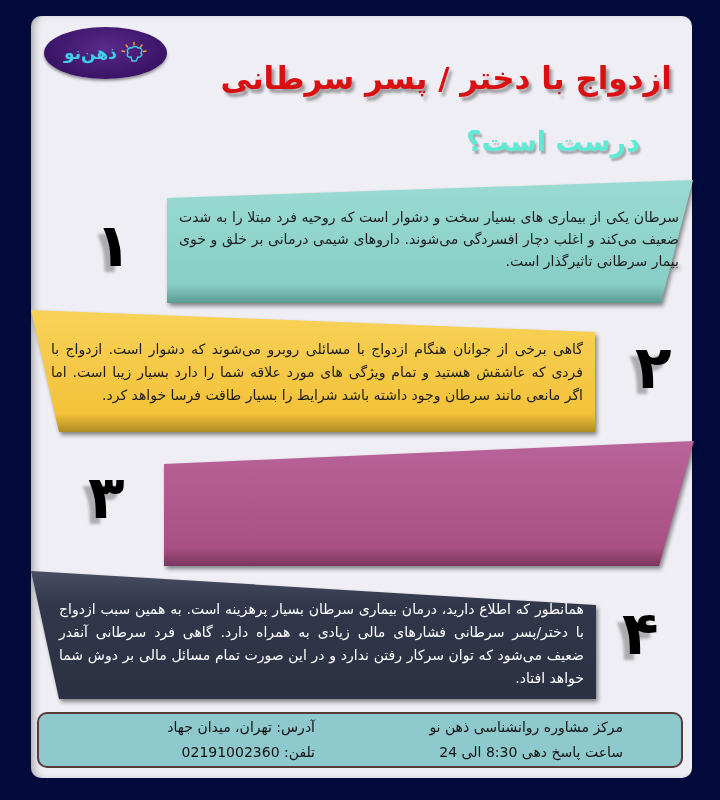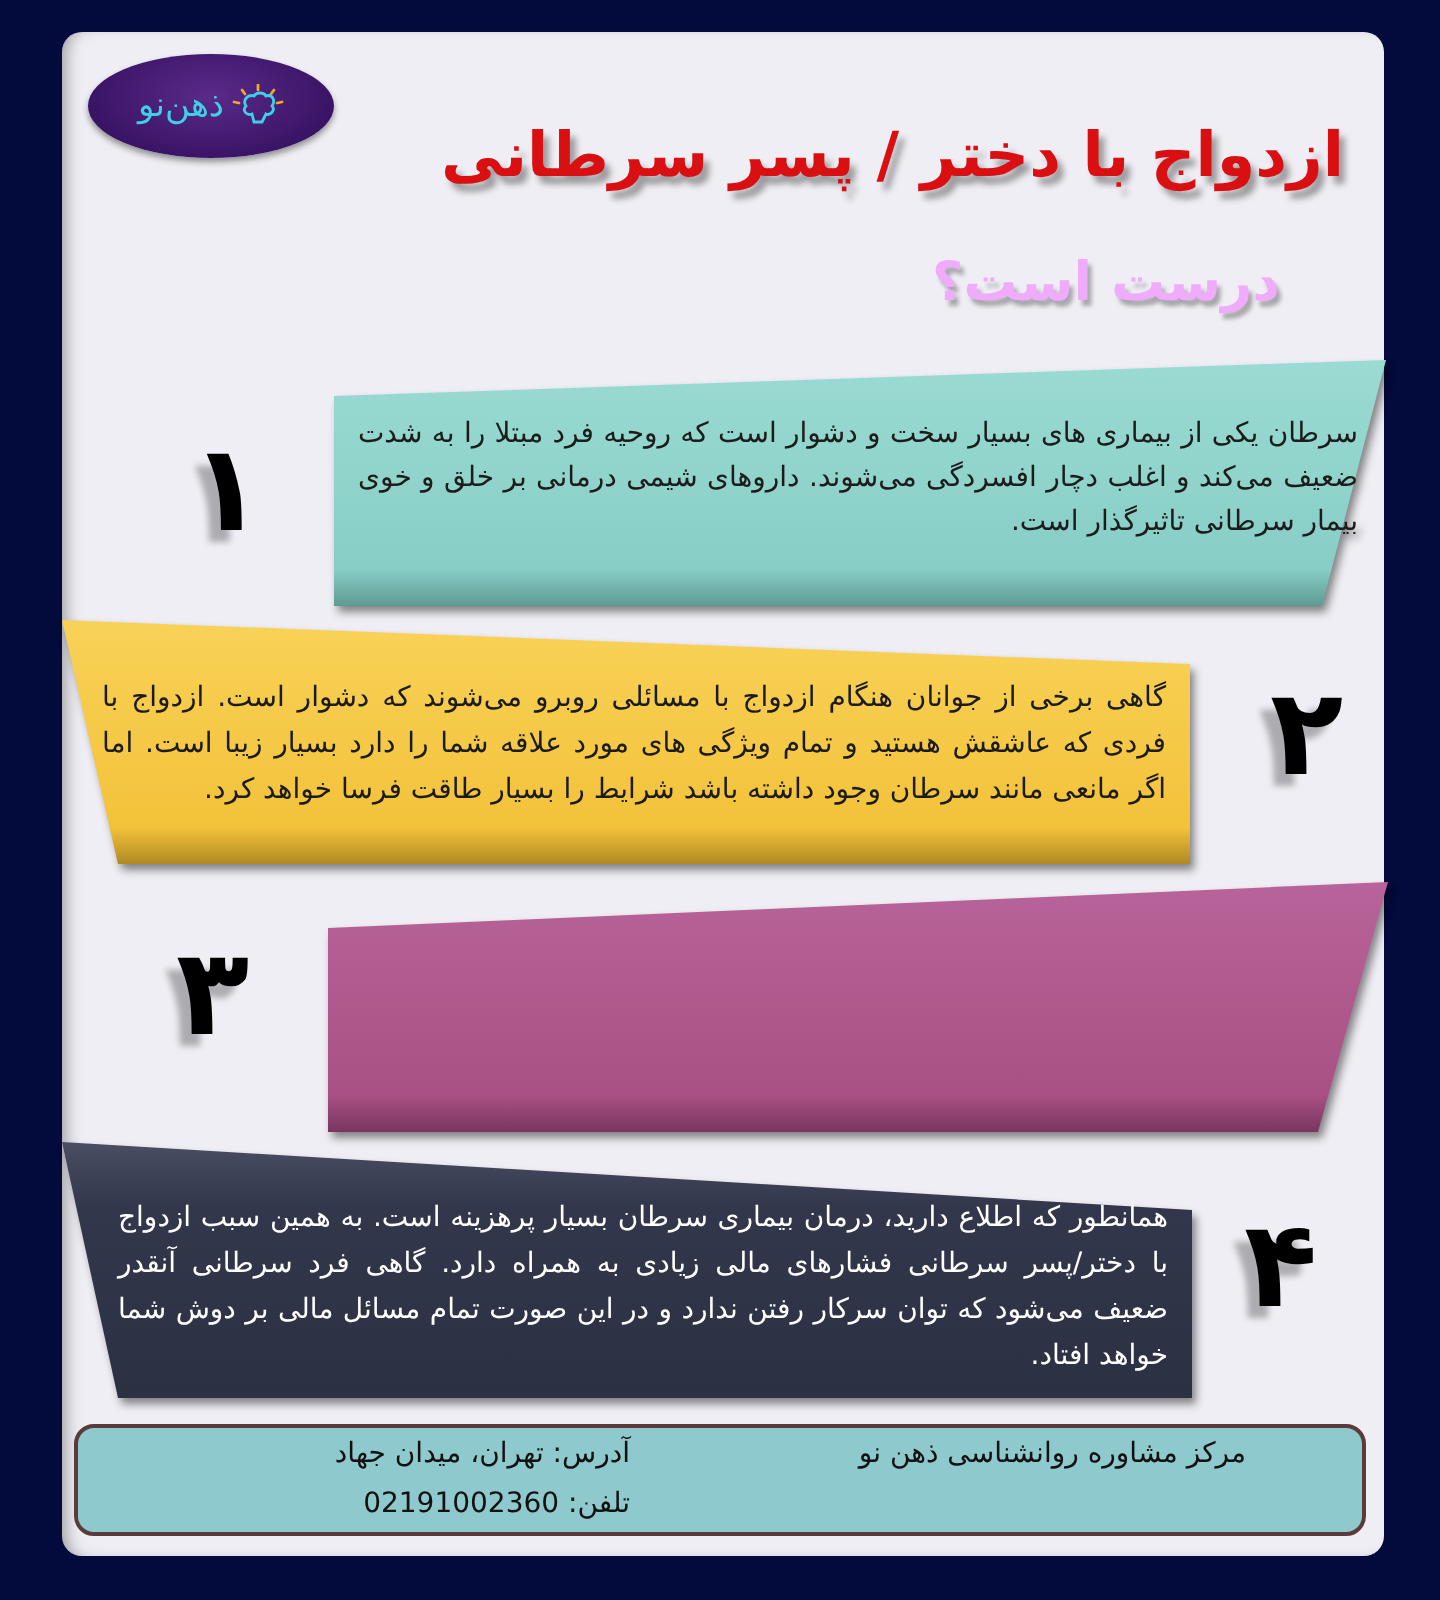--- a/index.html
+++ b/index.html
@@ -15,34 +15,34 @@
     box-shadow: inset 6px 0 8px -4px rgba(0,0,0,0.35);
   }
   .logo {
     position:absolute; left:44px; top:27px; width:123px; height:52px;
     border-radius:50%;
     background:radial-gradient(ellipse at 50% 40%, #5a2a8a 0%, #3a1466 70%, #2a0d4d 100%);
     box-shadow:0 2px 3px rgba(0,0,0,0.4);
     display:flex; align-items:center; justify-content:center; gap:4px;
   }
   .logo-text {
-    color:#3fd0e8; font-weight:normal; font-size:17px; direction:rtl;
+    color:#3fd0e8; font-weight:bold; font-size:17px; direction:rtl;
   }
   .logo-brain {
     width:26px; height:22px;
   }
   .title {
     position:absolute; right:48px; top:60px;
     color:#d90f12; font-weight:bold; font-size:31px; direction:rtl;
     text-shadow:3px 4px 3px rgba(0,0,0,0.35);
     white-space:nowrap;
   }
   .subtitle {
     position:absolute; right:80px; top:126px;
-    color:#f0abfc; font-weight:bold; font-size:27px; direction:rtl;
+    color:#5eead4; font-weight:bold; font-size:27px; direction:rtl;
     text-shadow:2px 3px 2px rgba(0,0,0,0.3);
     white-space:nowrap;
   }
   .panel {
     position:absolute;
     filter:drop-shadow(2px 3px 2px rgba(0,0,0,0.45));
   }
   .panel .shape { position:absolute; inset:0; }
   .panel .text {
     position:absolute; direction:rtl; text-align:justify;
@@ -139,15 +139,16 @@
       </linearGradient>
     </defs>
     <polygon points="0,0 565,34 565,128 28,128" fill="url(#g4)"></polygon>
   </svg>
   <div class="text" style="left:28px; right:12px; top:27px; line-height:23px; color:#ffffff;">همانطور که اطلاع دارید، درمان بیماری سرطان بسیار پرهزینه است. به همین سبب ازدواج با دختر/پسر سرطانی فشارهای مالی زیادی به همراه دارد. گاهی فرد سرطانی آنقدر ضعیف می‌شود که توان سرکار رفتن ندارد و در این صورت تمام مسائل مالی بر دوش شما خواهد افتاد.</div>
 </div>
 <div class="num" style="left:622px; top:598px;">۴</div>
 
 <div class="footer">
   <span class="cell" style="right:58px; top:5px;">مرکز مشاوره روانشناسی ذهن نو</span>
+  <span class="cell" style="right:58px; top:30px;">ساعت پاسخ دهی 8:30 الی 24</span>
   <span class="cell" style="right:366px; top:5px;">آدرس: تهران، میدان جهاد</span>
   <span class="cell" style="right:366px; top:30px;">تلفن: 02191002360</span>
 </div>
 
 </body></html>

